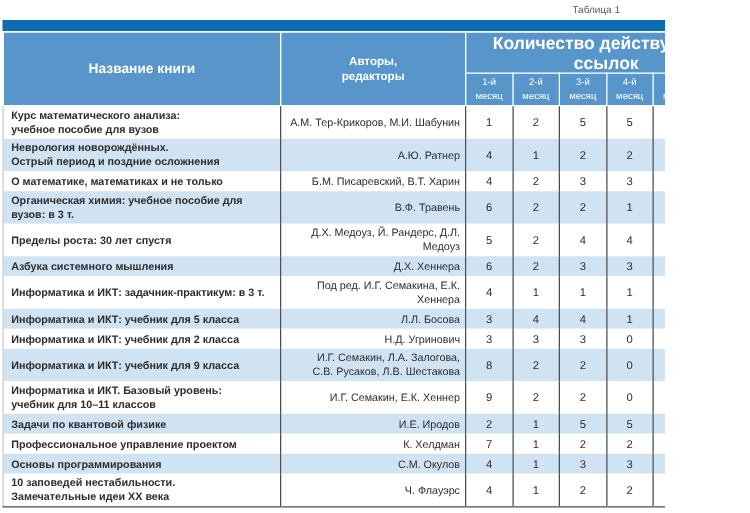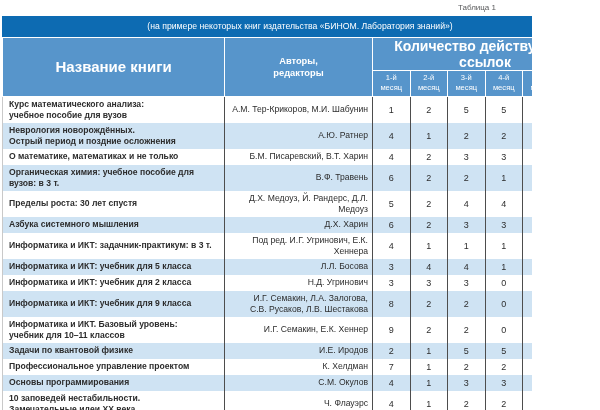--- a/index.html
+++ b/index.html
@@ -7,21 +7,21 @@
     font-family: "Liberation Sans", sans-serif; }
   .page { position: relative; width: 532px; height: 410px; overflow: hidden; background: #fff; }
   .corner-label { position: absolute; top: 3px; right: 36px; font-size: 8px; color: #58595b; }
   .table-wrap { position: absolute; top: 16px; left: 2px; width: 596px; }
   .title-band { background: #0d6bb2; color: #ffffff; text-align: center; padding: 5px 10px 4px; }
   .title-line { font-size: 9.5px; font-weight: bold; line-height: 1.4; letter-spacing: 0.1px; }
   .subtitle-line { font-size: 8.7px; line-height: 1.35; }
   table { width: 100%; border-collapse: collapse; table-layout: fixed; }
   thead th { background: #5795cb; color: #ffffff; border: 1px solid #ffffff;
     text-align: center; vertical-align: middle; }
-  th.h-book { font-size: 15px; font-weight: bold; }
+  th.h-book { font-size: 11px; font-weight: bold; }
   th.h-auth { font-size: 9.3px; font-weight: bold; white-space: pre-line; line-height: 1.3; }
   th.h-group { font-size: 14px; font-weight: bold; height: 19px; }
   tr.months th { font-size: 7.6px; font-weight: normal; white-space: pre-line;
     height: 26px; line-height: 1.4; }
   tbody td { font-size: 8.6px; color: #2d2d2d; vertical-align: middle;
     border-left: 1px solid #4d4d4d; padding: 2px 4px; height: 16px; }
   tbody td.cell-book { padding-left: 6px; white-space: pre-line; line-height: 1.28;
     border-left: 1px solid #c9c9c9; font-weight: bold; }
   tbody td.cell-auth { padding-left: 6px; white-space: pre-line; line-height: 1.28; text-align: right; }
   tbody td.cell-num { text-align: center; font-size: 9px; }
@@ -31,21 +31,20 @@
   tbody tr:last-child td { border-bottom: 1px solid #4d4d4d; }
 </style>
 </head>
 <body>
 
 <div class="page">
   <div class="corner-label">Таблица 1</div>
 
   <div class="table-wrap">
     <div class="title-band">
-      <div class="subtitle-line">(на примере некоторых книг издательства «БИНОМ. Лаборатория знаний»)</div>
     </div>
 
     <table>
       <colgroup>
         <col style="width:222px">
         <col style="width:148px">
         <col>
           <col>
           <col>
           <col>
@@ -122,31 +121,31 @@
             <td class="cell-auth">Д.Х. Медоуз, Й. Рандерс, Д.Л. Медоуз</td>
             <td class="cell-num">5</td>
             <td class="cell-num">2</td>
             <td class="cell-num">4</td>
             <td class="cell-num">4</td>
             <td class="cell-num">0</td>
             <td class="cell-num">0</td>
           </tr>
           <tr>
             <td class="cell-book">Азбука системного мышления</td>
-            <td class="cell-auth">Д.Х. Харин</td>
+            <td class="cell-auth">Д.Х. Хеннера</td>
             <td class="cell-num">6</td>
             <td class="cell-num">2</td>
             <td class="cell-num">3</td>
             <td class="cell-num">3</td>
             <td class="cell-num">1</td>
             <td class="cell-num">1</td>
           </tr>
           <tr>
             <td class="cell-book">Информатика и ИКТ: задачник-практикум: в 3 т.</td>
-            <td class="cell-auth">Под ред. И.Г. Угринович, Е.К. Хеннера</td>
+            <td class="cell-auth">Под ред. И.Г. Семакина, Е.К. Хеннера</td>
             <td class="cell-num">4</td>
             <td class="cell-num">1</td>
             <td class="cell-num">1</td>
             <td class="cell-num">1</td>
             <td class="cell-num">0</td>
             <td class="cell-num">1</td>
           </tr>
           <tr>
             <td class="cell-book">Информатика и ИКТ: учебник для 5 класса</td>
             <td class="cell-auth">Л.Л. Босова</td>

